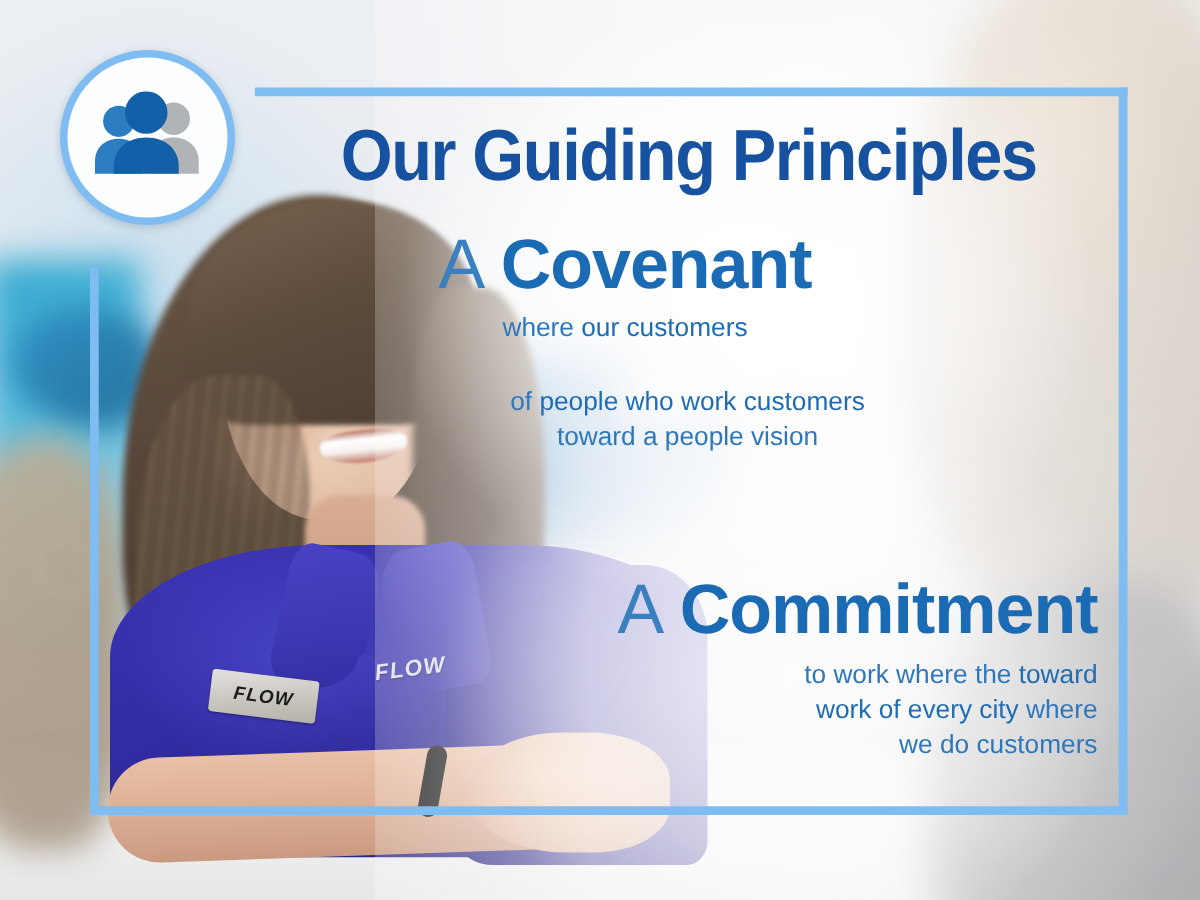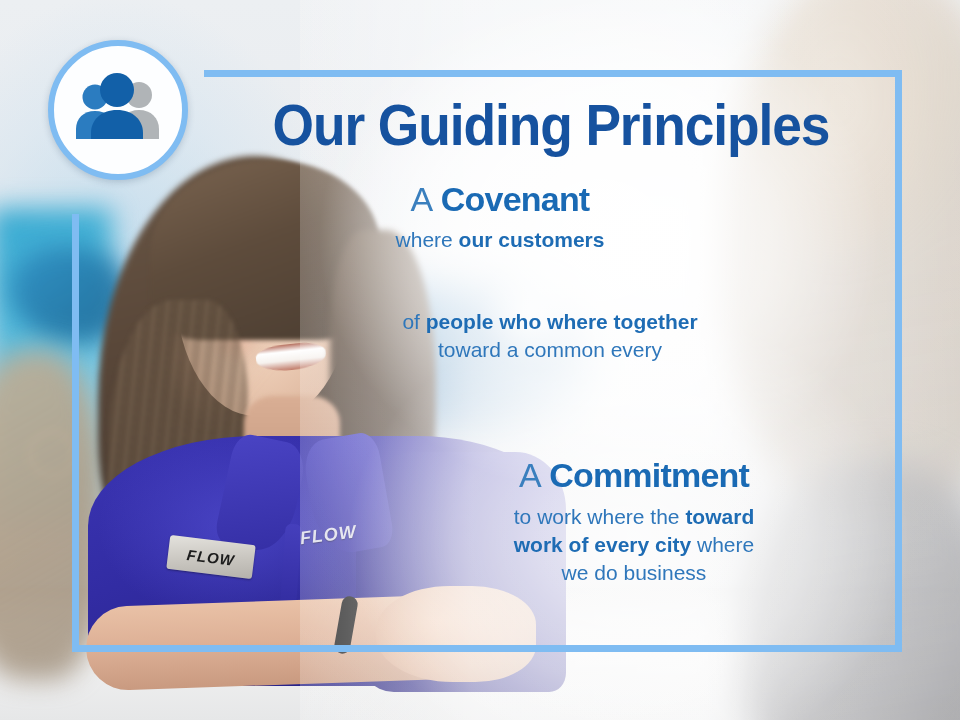--- a/index.html
+++ b/index.html
@@ -416,44 +416,44 @@
     transform-origin: center center;
     white-space: nowrap;
   }
 
   .principle {
     position: absolute;
     font-family: "Liberation Sans", sans-serif;
     color: #2a72b8;
   }
   .p-title {
-    font-size: 34px;
+    font-size: 56px;
     line-height: 1.04;
     white-space: nowrap;
   }
   .p-title .art {
     font-weight: normal;
     color: #3a7fbe;
   }
   .p-title .word {
     font-weight: bold;
     color: #1a6ab4;
     letter-spacing: -0.8px;
   }
   .p-sub {
     font-size: 21px;
     line-height: 1.32;
     color: #2f77bb;
     margin-top: 8px;
   }
-  .p-sub b { font-weight: bold; color: #1e6cb4; }
+  .p-sub b { font-weight: normal; color: #1e6cb4; }
 
   #block-covenant  { left: 240px; top: 182px; width: 520px; text-align: center; }
   #block-community { left: 280px; top: 298px; width: 540px; text-align: center; }
-  #block-commitment{ left: 300px; top: 458px; width: 578px; text-align: center; margin-left: 45px; }
+  #block-commitment{ left: 300px; top: 458px; width: 578px; text-align: right; }
 
   #block-covenant .p-sub  { margin-top: 9px; }
   #block-community .p-sub { margin-top: 10px; }
   #block-commitment .p-sub{ margin-top: 10px; }
 </style>
 </head>
 <body>
 
 <div id="poster">
 
@@ -526,23 +526,23 @@
   <div class="headline">Our Guiding Principles</div>
 
   <div class="principle" id="block-covenant">
     <div class="p-title">
       <span class="art">A </span><span class="word">Covenant</span>
     </div>
     <div class="p-sub"><span>where </span><b>our customers</b></div>
   </div>
 
   <div class="principle" id="block-community">
-    <div class="p-sub"><span>of </span><b>people who where together</b><br><span>toward a common every</span></div>
+    <div class="p-sub"><span>of </span><b>people who work customers</b><br><span>toward a people vision</span></div>
   </div>
 
   <div class="principle" id="block-commitment">
     <div class="p-title">
       <span class="art">A </span><span class="word">Commitment</span>
     </div>
-    <div class="p-sub"><span>to work where the </span><b>toward</b><br><b>work of every city</b><span> where</span><br><span>we do business</span></div>
+    <div class="p-sub"><span>to work where the </span><b>toward</b><br><b>work of every city</b><span> where</span><br><span>we do customers</span></div>
   </div>
 
 </div>
 
 </body></html>

